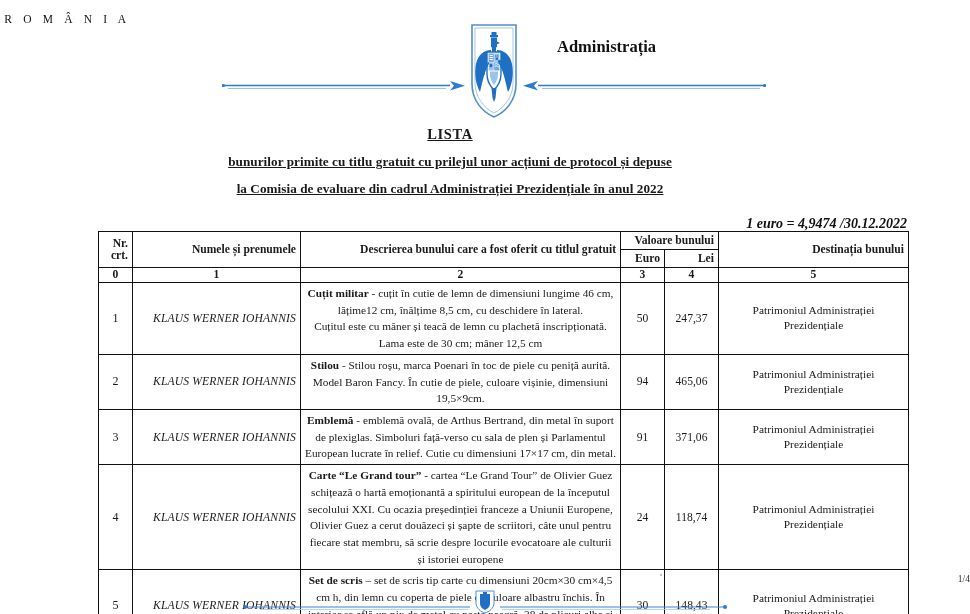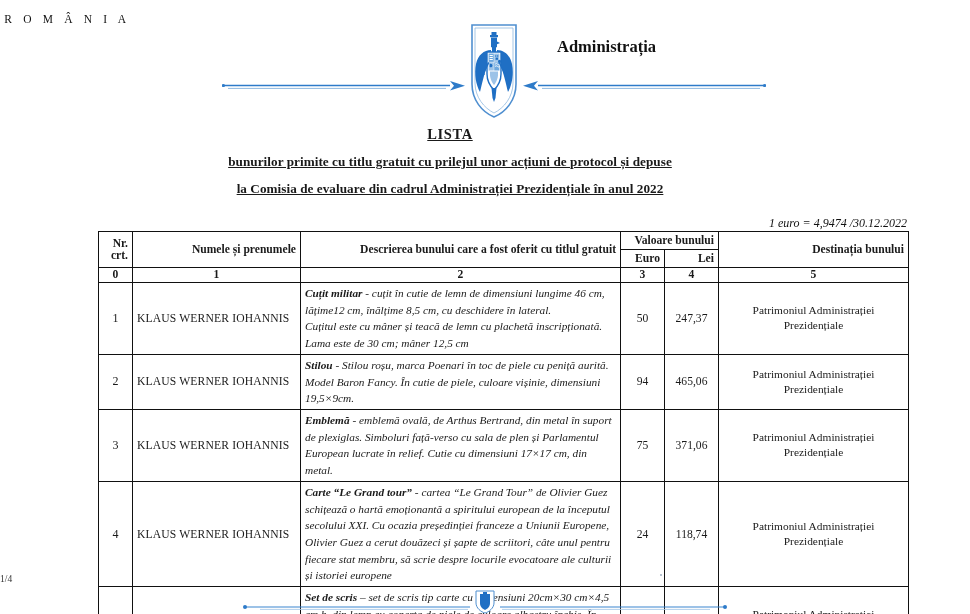--- a/index.html
+++ b/index.html
@@ -101,23 +101,23 @@
     margin-top: 11px;
   }
 
   
   .euro-rate {
     position: absolute;
     top: 216px;
     left: 0;
     width: 907px;
     text-align: right;
-    font-size: 12px;
+    font-size: 14px;
     font-style: italic;
-    font-weight: normal;
+    font-weight: bold;
     color: #111;
   }
 
   
   .doc-table {
     position: absolute;
     top: 231px;
     left: 98px;
     width: 810px;
     border-collapse: collapse;
@@ -148,31 +148,31 @@
     font-weight: bold;
     font-size: 11.6px;
     padding: 0 4px 1px;
   }
   .cell-nr {
     text-align: center;
     font-weight: bold;
     font-size: 12px;
   }
   .cell-name {
-    text-align: left;
+    text-align: right;
     font-size: 11.6px;
     letter-spacing: 0.15px;
+    font-style: italic;
   }
   .cell-desc {
-    text-align: left;
+    text-align: center;
     font-size: 11.3px;
     line-height: 1.48;
     padding: 3px 5px 3px 6px;
     vertical-align: top;
-    font-style: italic;
   }
   .cell-desc b { font-weight: bold; }
   .cell-val {
     text-align: center;
     font-size: 11.6px;
   }
   .cell-dest {
     text-align: center;
     font-size: 11.4px;
     line-height: 1.35;
@@ -185,21 +185,21 @@
     left: 0;
     top: 578px;
     width: 970px;
     height: 36px;
   }
   .page-num {
     position: absolute;
     top: -4px;
     left: 0;
     width: 970px;
-    text-align: left;
+    text-align: right;
     font-size: 9.5px;
     color: #333;
   }
   .foot-rule-left, .foot-rule-right {
     position: absolute;
     top: 20px;
     height: 9px;
   }
   .foot-rule-left { left: 242px; width: 228px; }
   .foot-rule-right { left: 500px; width: 228px; }
@@ -349,21 +349,21 @@
       <td class="cell-name">KLAUS WERNER IOHANNIS</td>
       <td class="cell-desc"><b>Stilou</b><span> - Stilou roșu, marca Poenari în toc de piele cu peniță aurită. Model Baron Fancy. În cutie de piele, culoare vișinie, dimensiuni 19,5×9cm.</span></td>
       <td class="cell-val">94</td>
       <td class="cell-val">465,06</td>
       <td class="cell-dest">Patrimoniul Administrației Prezidențiale</td>
     </tr>
     <tr>
       <td class="cell-nr">3</td>
       <td class="cell-name">KLAUS WERNER IOHANNIS</td>
       <td class="cell-desc"><b>Emblemă</b><span> - emblemă ovală, de Arthus Bertrand, din metal în suport de plexiglas. Simboluri față-verso cu sala de plen și Parlamentul European lucrate în relief. Cutie cu dimensiuni 17×17 cm, din metal.</span></td>
-      <td class="cell-val">75</td>
+      <td class="cell-val">91</td>
       <td class="cell-val">371,06</td>
       <td class="cell-dest">Patrimoniul Administrației Prezidențiale</td>
     </tr>
     <tr>
       <td class="cell-nr">4</td>
       <td class="cell-name">KLAUS WERNER IOHANNIS</td>
       <td class="cell-desc"><b>Carte “Le Grand tour”</b><span> - cartea “Le Grand Tour” de Olivier Guez schițează o hartă emoționantă a spiritului european de la începutul secolului XXI. Cu ocazia președinției franceze a Uniunii Europene, Olivier Guez a cerut douăzeci și șapte de scriitori, câte unul pentru fiecare stat membru, să scrie despre locurile evocatoare ale culturii și istoriei europene</span></td>
       <td class="cell-val">24</td>
       <td class="cell-val">118,74</td>
       <td class="cell-dest">Patrimoniul Administrației Prezidențiale</td>

